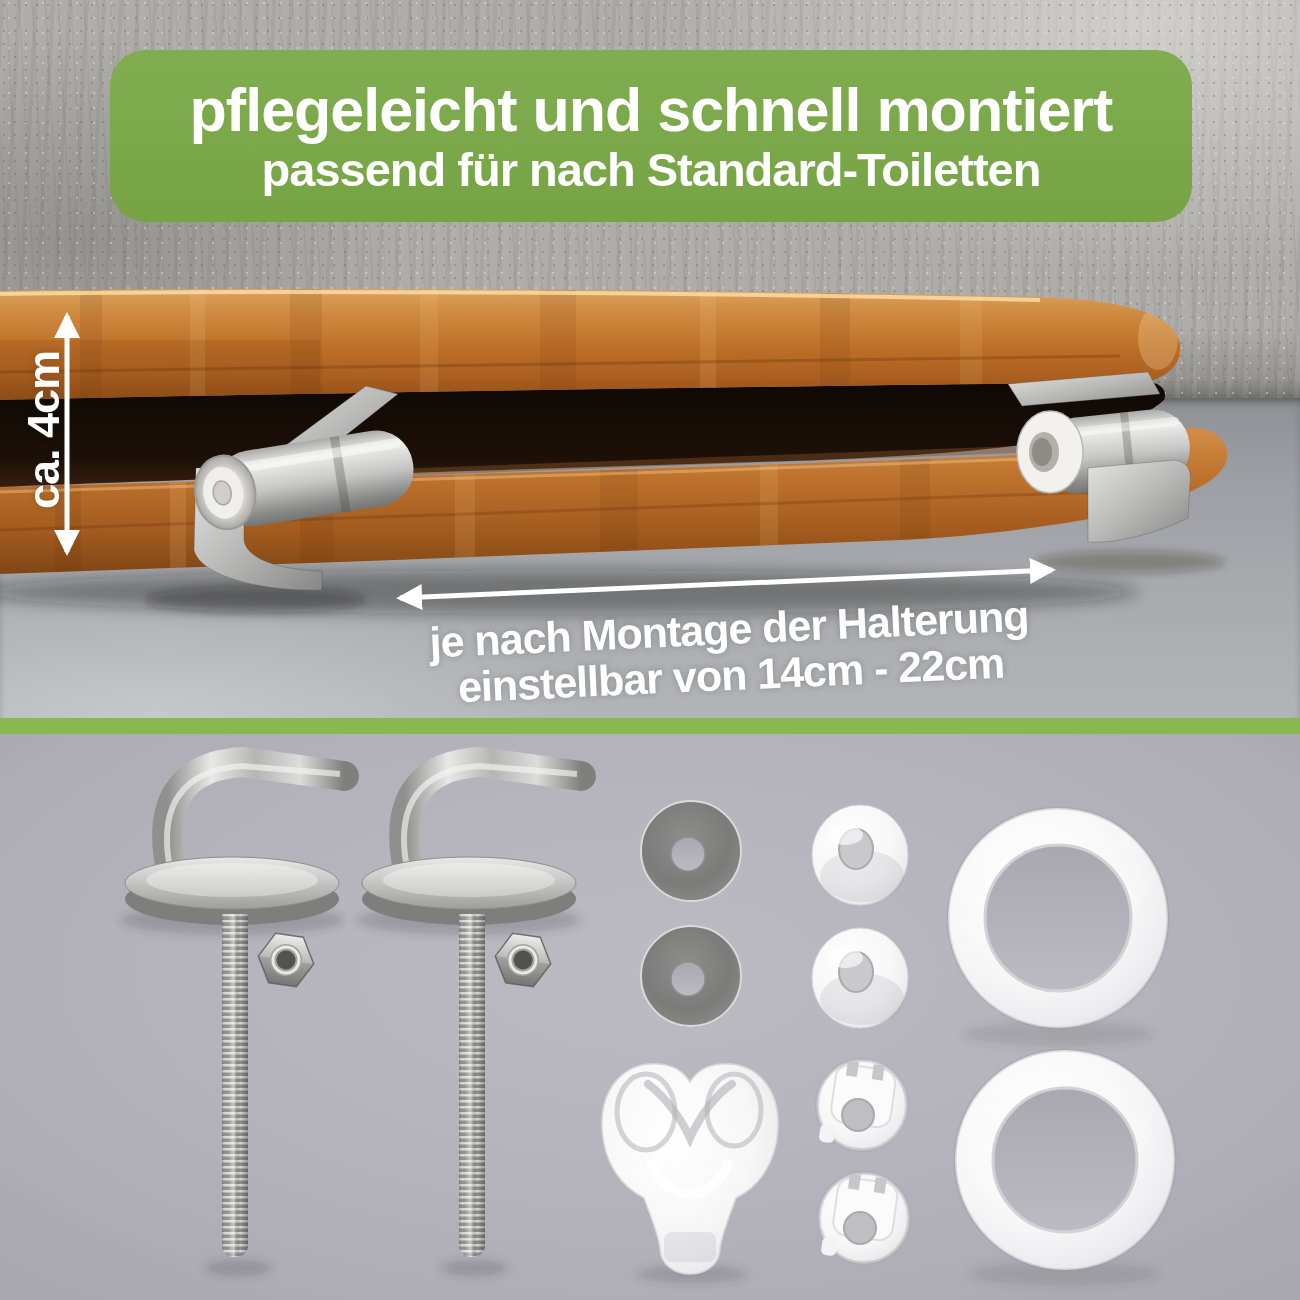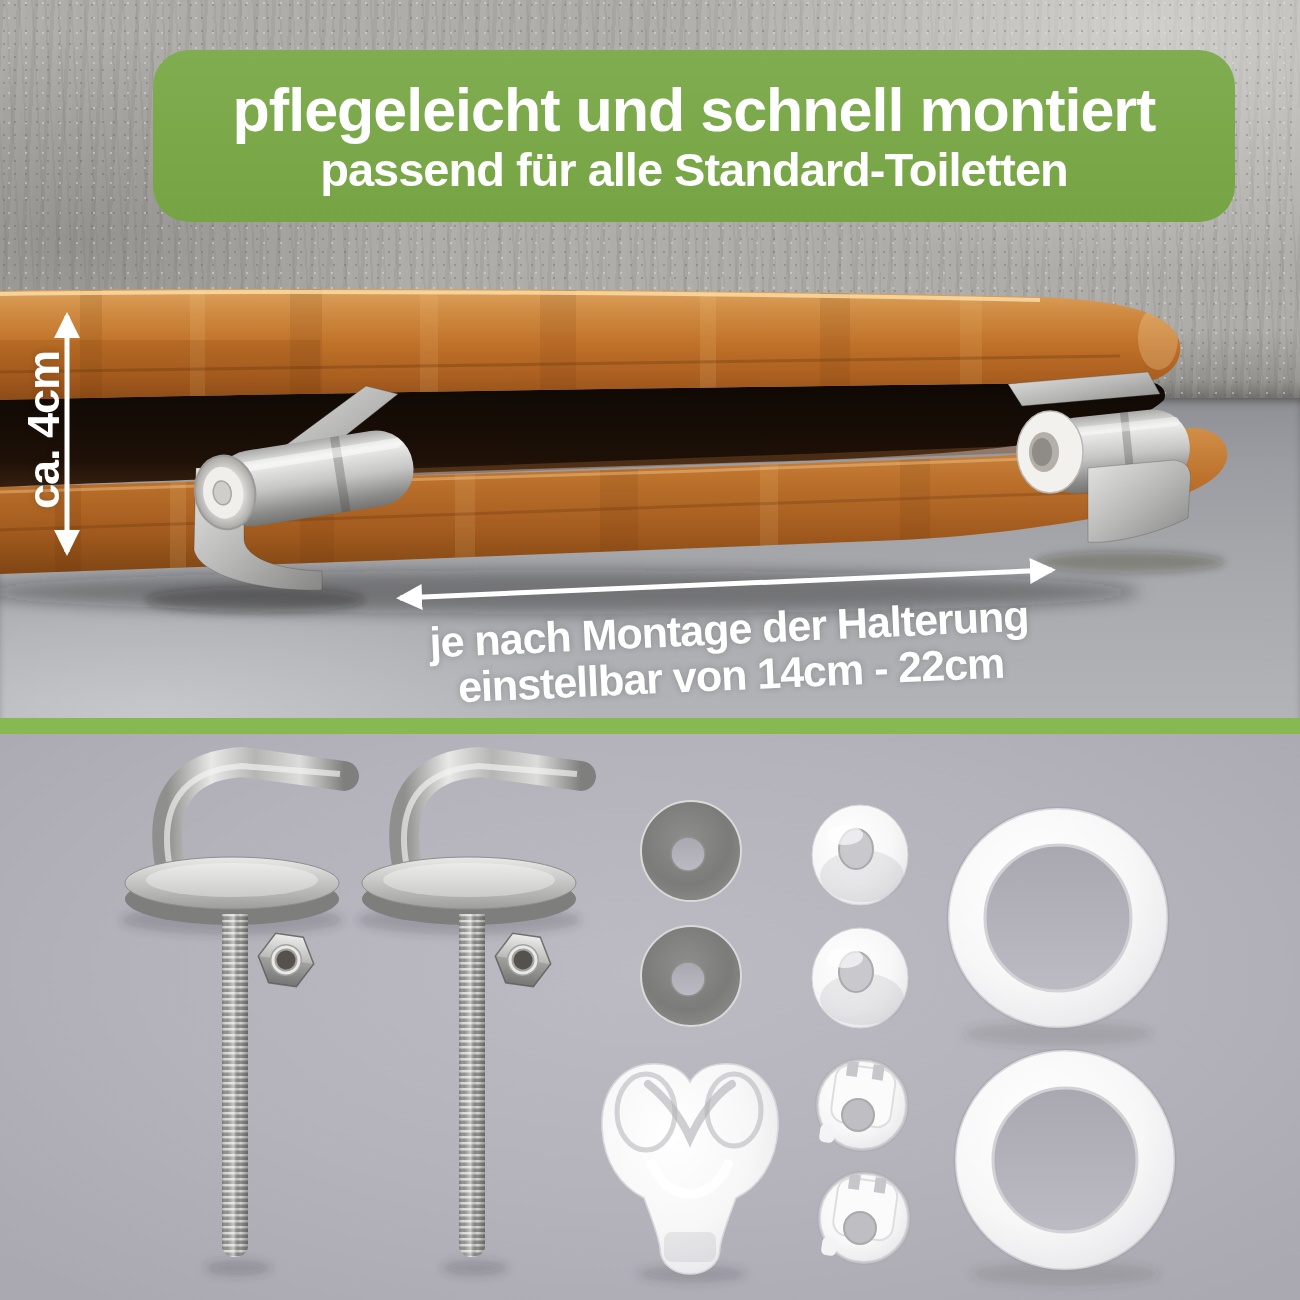--- a/index.html
+++ b/index.html
@@ -27,21 +27,21 @@
     background:
       radial-gradient(ellipse 620px 210px at 12% 100%, rgba(238,238,241,.35), rgba(238,238,241,0) 70%),
       linear-gradient(to bottom,#8f9095 0%,#9c9da2 22%,#a8a9ad 55%,#b3b4b8 100%);
     box-shadow:inset 0 6px 10px -4px rgba(30,28,26,.55);
   }
   .scene{position:absolute;left:0;top:0;}
   .banner{
     position:absolute;left:110px;top:50px;width:1082px;height:172px;
     border-radius:36px;background:linear-gradient(to bottom,#80ad4f,#76a445);
     display:flex;flex-direction:column;align-items:center;justify-content:center;
-    padding-top:0;box-sizing:border-box;margin-left:43px;
+    padding-top:0;box-sizing:border-box;
   }
   .banner-line1{color:#fff;font-weight:bold;font-size:61px;letter-spacing:-1px;line-height:1.12;white-space:nowrap;}
   .banner-line2{color:#fff;font-weight:bold;font-size:47px;letter-spacing:-1px;line-height:1.1;white-space:nowrap;}
   .h-label{
     position:absolute;left:-86px;top:404px;width:260px;text-align:center;
     transform:rotate(-90deg);color:#fff;font-weight:bold;font-size:45px;letter-spacing:-1px;
     text-shadow:0 0 6px rgba(40,40,40,.25);white-space:nowrap;
   }
   .range-label{
     position:absolute;left:390px;top:606px;width:680px;text-align:center;
@@ -193,21 +193,21 @@
       <g>
         <path d="M67,316 L67,552" stroke="#ffffff" stroke-width="5" marker-start="url(#arrowHead)" marker-end="url(#arrowHead)" fill="none"></path>
       </g>
       <g>
         <path d="M400,598 L1052,570" stroke="#ffffff" stroke-width="5" marker-start="url(#arrowHead)" marker-end="url(#arrowHead)" fill="none"></path>
       </g>
     </svg>
 
     <div class="banner">
       <div class="banner-line1">pflegeleicht und schnell montiert</div>
-      <div class="banner-line2">passend für alle Standard-Toiletten</div>
+      <div class="banner-line2">passend für nach Standard-Toiletten</div>
     </div>
 
     <div class="h-label">ca. 4cm</div>
 
     <div class="range-label">
       <div>je nach Montage der Halterung</div>
       <div>einstellbar von 14cm - 22cm</div>
     </div>
   </div>
 

